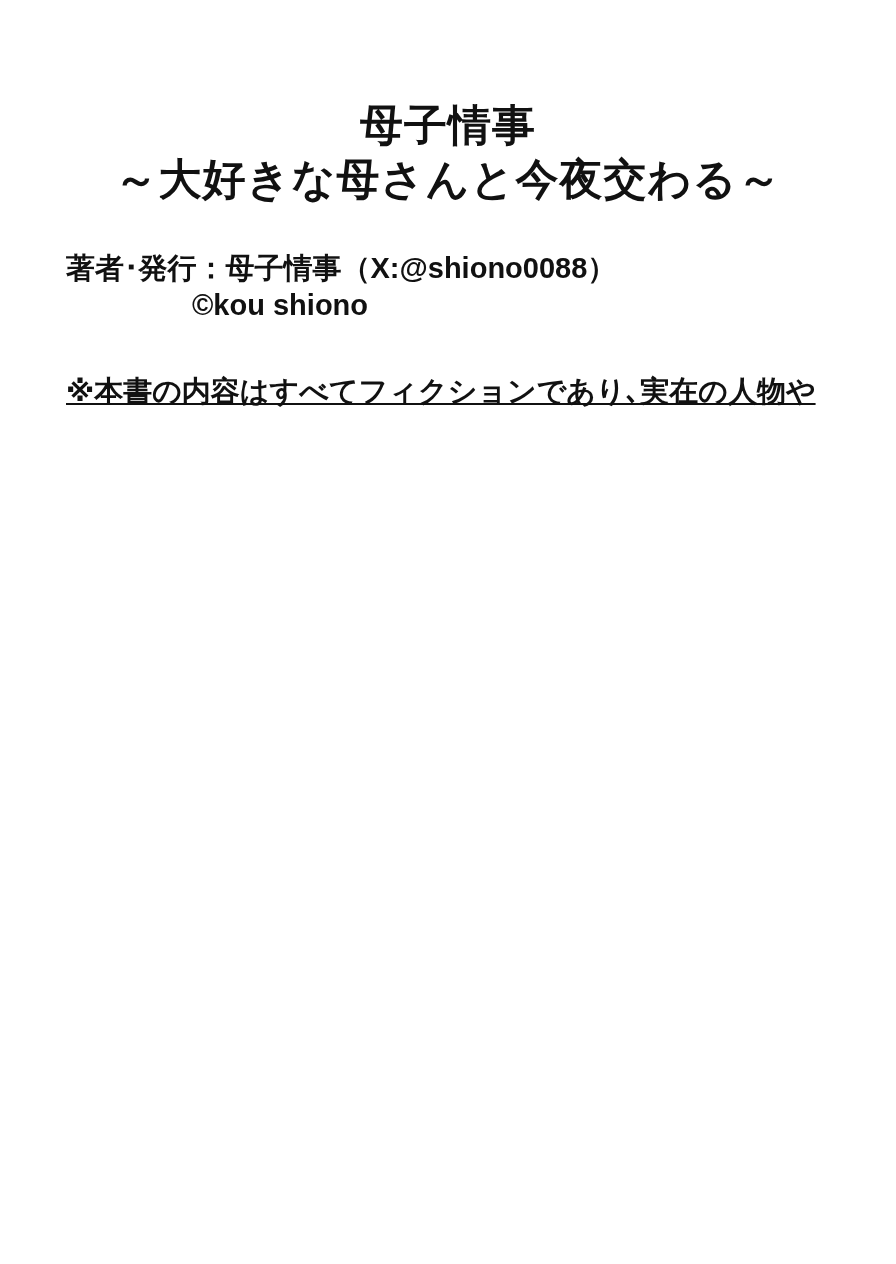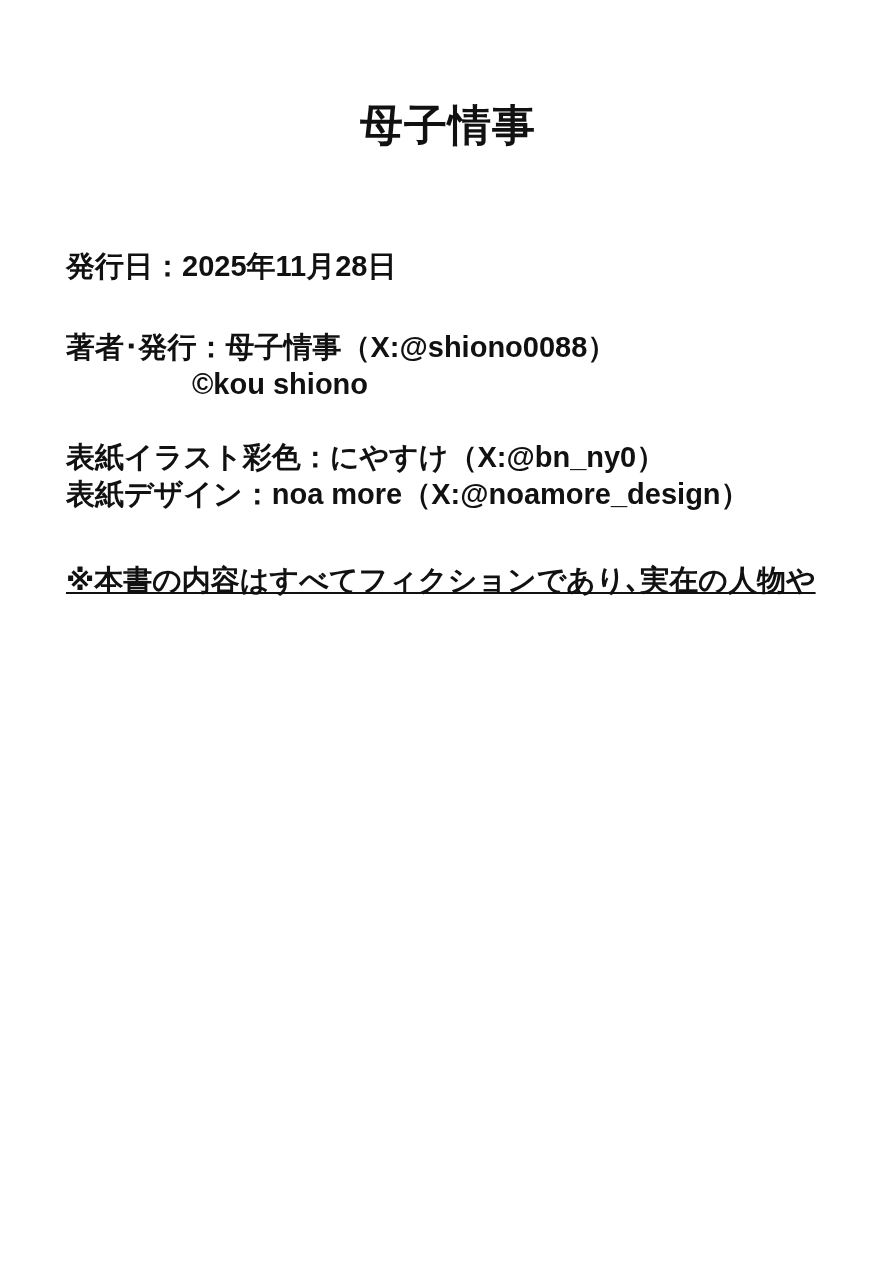--- a/index.html
+++ b/index.html
@@ -49,35 +49,31 @@
   .notes-block   { margin-top: 48px;  line-height: 1.34; text-decoration: underline; }
   .note-cont     { padding-left: 32px; }
 </style>
 </head>
 <body>
 
 <div class="page">
 
   <header class="title-block">
     <div>母子情事</div>
+    <div>～大好きな母さんと今夜交わる～</div>
   </header>
 
   <main class="body-block">
 
-    <p class="pub-date">発行日：2025年11月28日</p>
 
     <div class="author-group">
       <p>著者･発行：母子情事（X:@shiono0088）</p>
       <p class="copyright-line">©kou shiono</p>
     </div>
 
-    <div class="cover-group">
-      <p>表紙イラスト彩色：にやすけ（X:@bn_ny0）</p>
-      <p>表紙デザイン：noa more（X:@noamore_design）</p>
-    </div>
 
     <div class="notes-block">
       <p>※本書の内容はすべてフィクションであり､実在の人物や</p>
     </div>
 
   </main>
 
 </div>
 
 </body></html>

